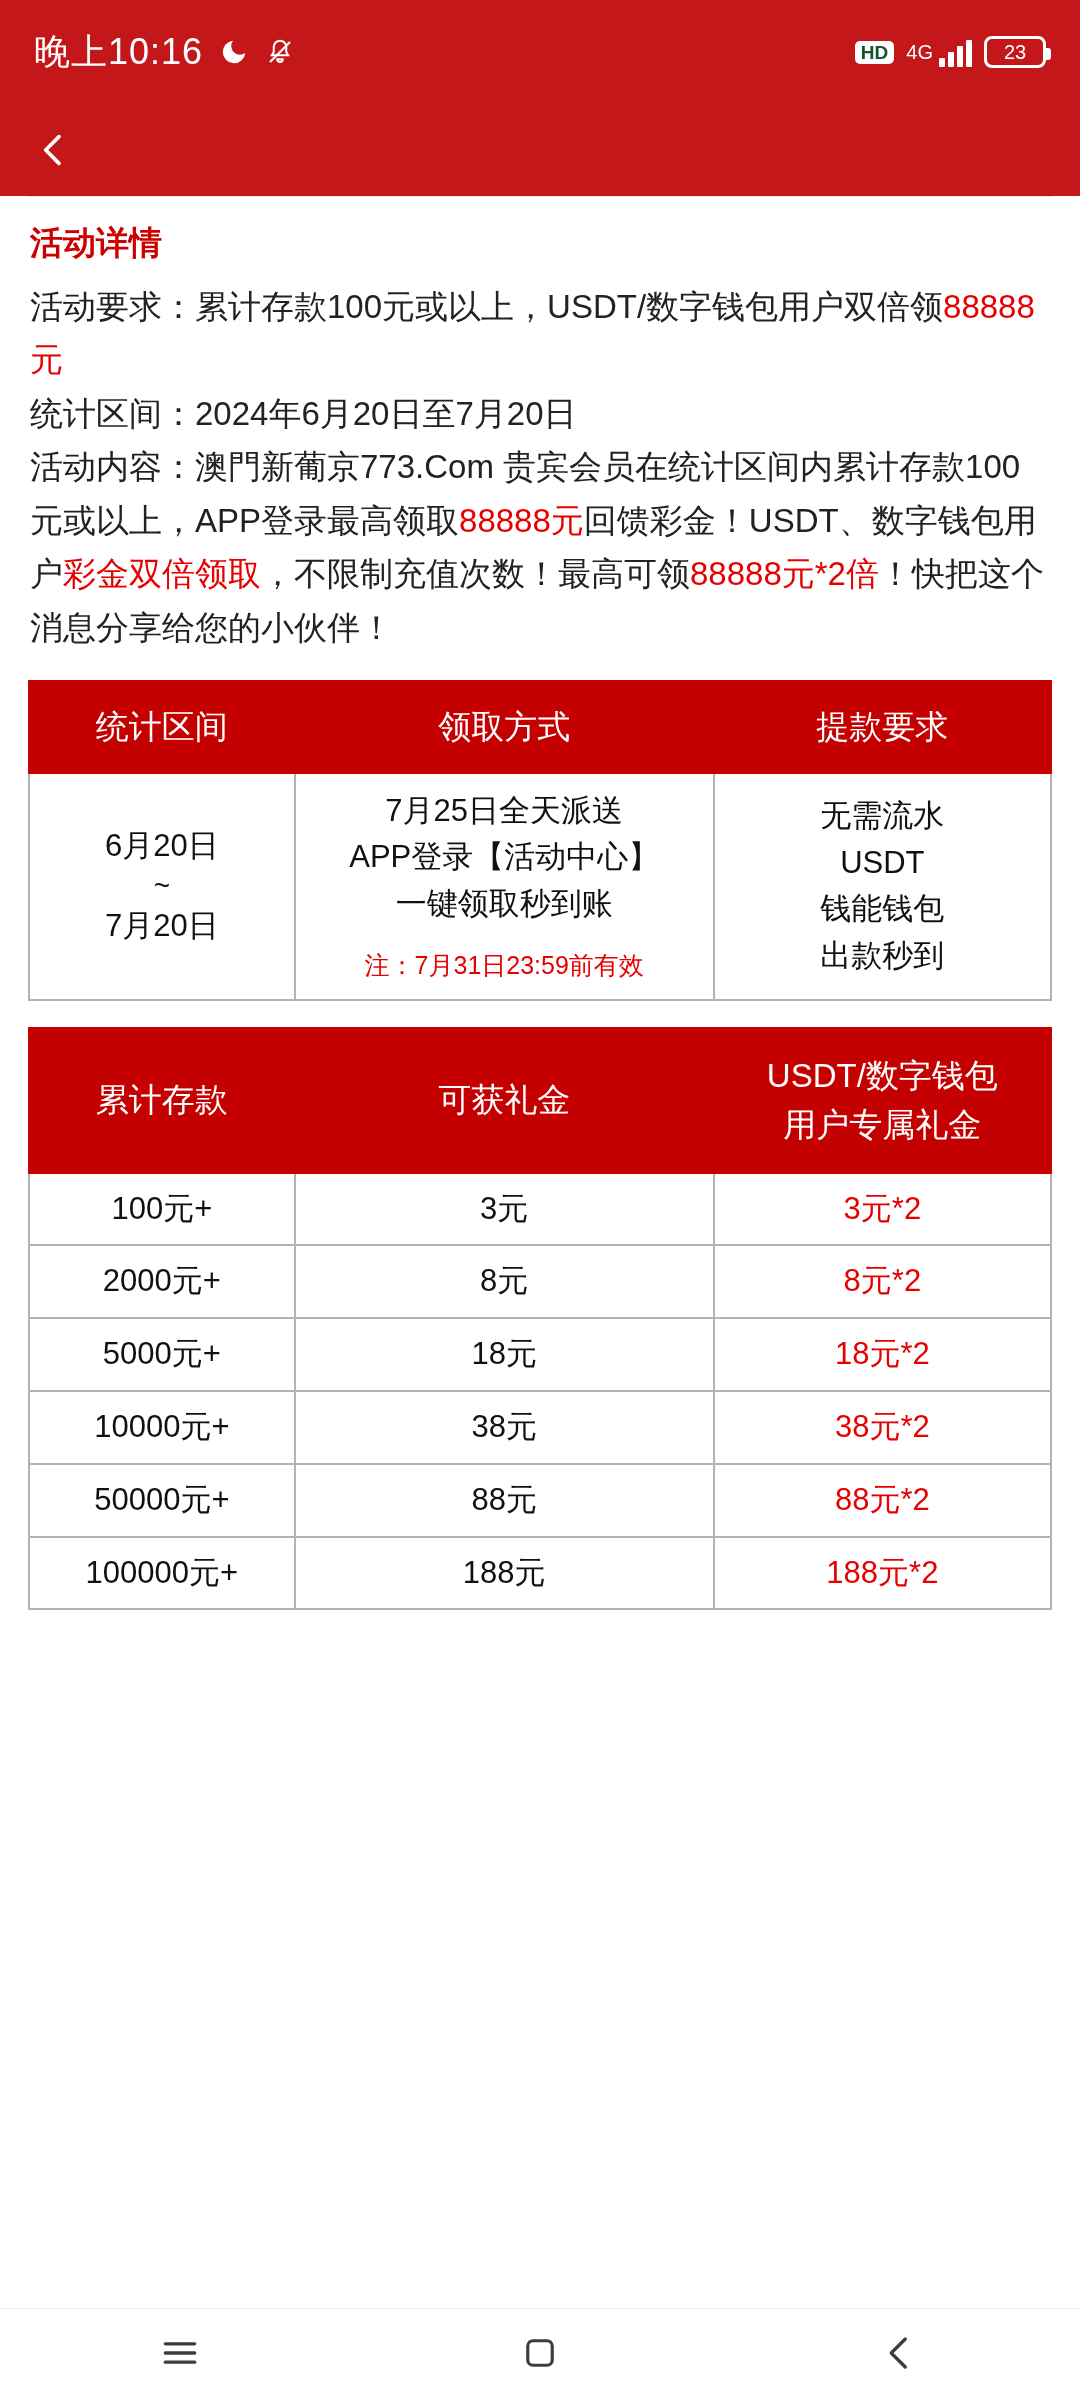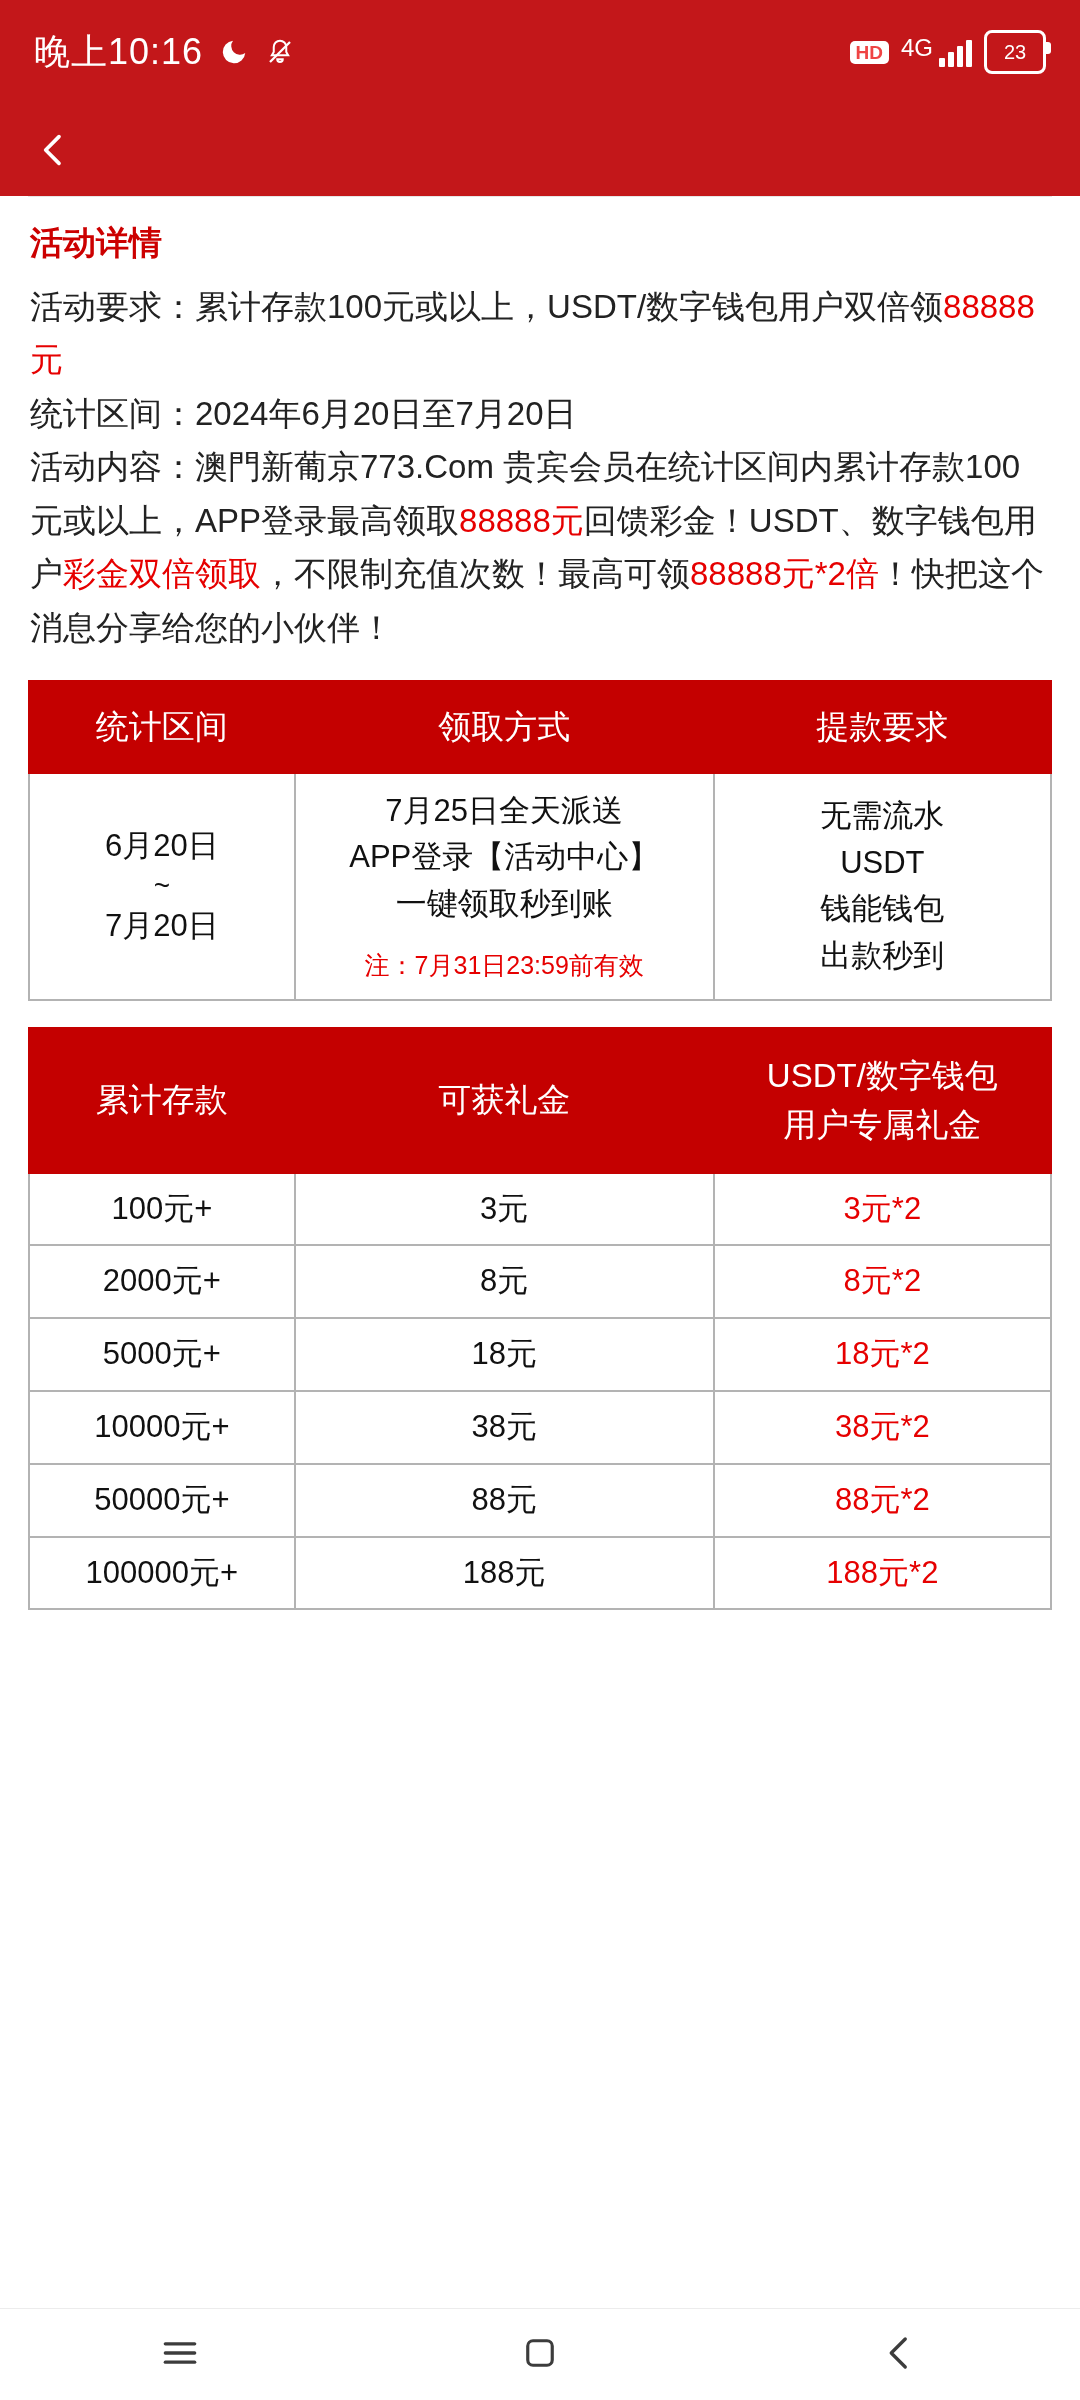--- a/index.html
+++ b/index.html
@@ -43,40 +43,40 @@
   .statusbar .right {
     margin-left: auto;
     display: flex;
     align-items: center;
     gap: 12px;
   }
   .hd-badge {
     font-size: 19px;
     font-weight: bold;
     background: #ffffff;
-    color: #ef4444;
+    color: #14532d;
     border-radius: 5px;
     padding: 2px 6px;
     line-height: 1;
   }
   .net-label {
-    font-size: 24px;
+    font-size: 20px;
     line-height: 1;
     margin-right: -6px;
     align-self: flex-start;
     margin-top: 6px;
   }
   .bars { display: flex; align-items: flex-end; gap: 3px; height: 30px; }
   .bars i { display: block; width: 6px; background: #ffffff; border-radius: 1px; }
   .bars i:nth-child(1) { height: 9px; }
   .bars i:nth-child(2) { height: 15px; }
   .bars i:nth-child(3) { height: 21px; }
   .bars i:nth-child(4) { height: 27px; }
   .battery {
-    width: 62px; height: 44px;
+    width: 62px; height: 32px;
     border: 3px solid #ffffff;
     border-radius: 8px;
     position: relative;
     display: flex; align-items: center; justify-content: center;
   }
   .battery:after {
     content: "";
     position: absolute;
     right: -8px; top: 9px;
     width: 5px; height: 12px;

